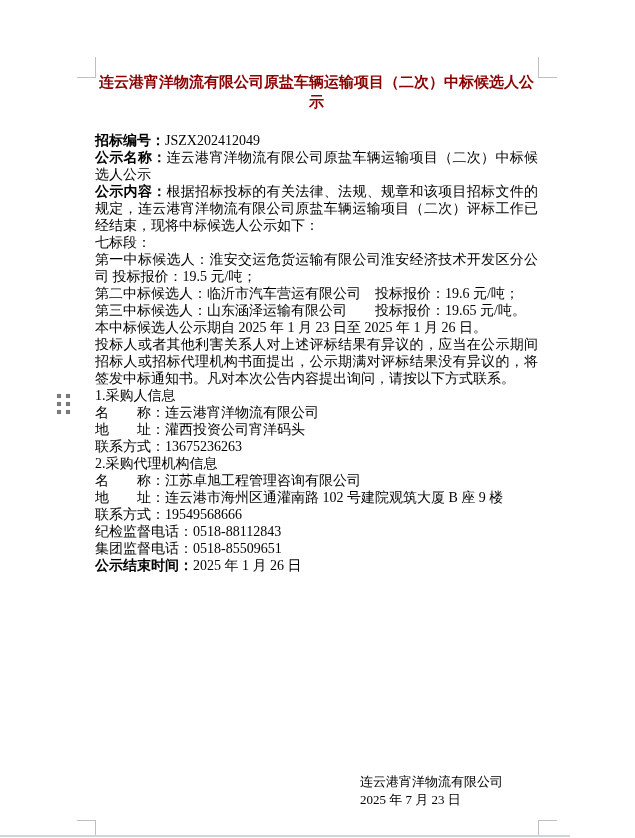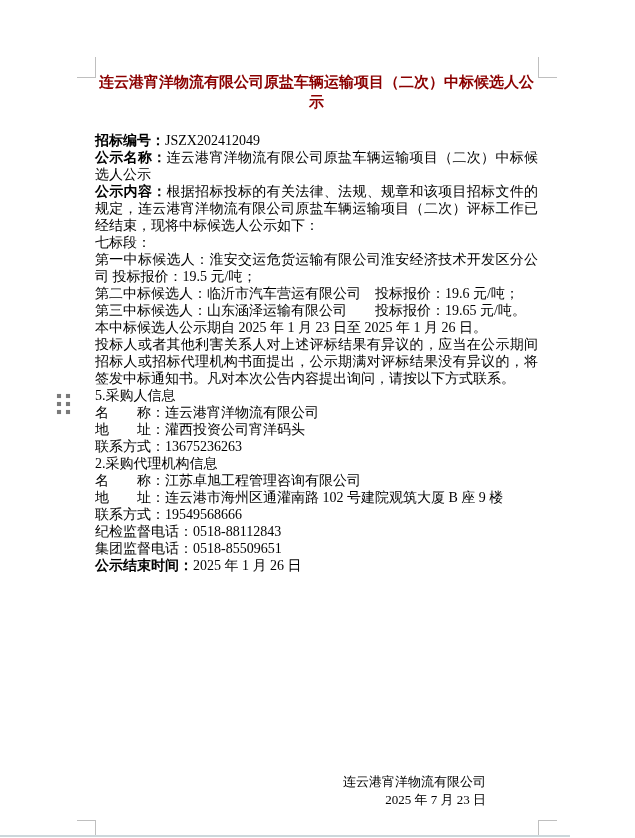--- a/index.html
+++ b/index.html
@@ -43,22 +43,22 @@
   p.line { margin:0; }
   p.first-meta { margin-top:20px; }
   b { font-weight:bold;margin-top:21px; }
   .indent { margin-left:28px; }
   .mt3  { margin-top:3px; }
   .mt8  { margin-top:8px; }
   .mt6  { margin-top:6px; }
   .mt5  { margin-top:5px; }
   .mt23 { margin-top:23px; }
   .signature {
-    position:absolute; top:703px; left:241px; width:150px;
-    text-align:right; font-size:13px; line-height:18px;
+    position:absolute; top:703px; left:265px; width:150px;
+    text-align:left; font-size:13px; line-height:18px;
   }
 </style>
 </head>
 <body>
 
 <div class="page">
 
   <div class="mark mark-tl"></div>
   <div class="mark mark-tr"></div>
   <div class="mark mark-bl"></div>
@@ -89,21 +89,21 @@
     <p class="line">七标段：</p>
 
     <p class="line">第一中标候选人：淮安交运危货运输有限公司淮安经济技术开发区分公司 投标报价：19.5 元/吨；</p>
     <p class="line">第二中标候选人：临沂市汽车营运有限公司　投标报价：19.6 元/吨；</p>
     <p class="line">第三中标候选人：山东涵泽运输有限公司　　投标报价：19.65 元/吨。</p>
 
     <p class="line">本中标候选人公示期自 2025 年 1 月 23 日至 2025 年 1 月 26 日。</p>
 
     <p class="line">投标人或者其他利害关系人对上述评标结果有异议的，应当在公示期间招标人或招标代理机构书面提出，公示期满对评标结果没有异议的，将签发中标通知书。凡对本次公告内容提出询问，请按以下方式联系。</p>
 
-    <p class="line indent mt3">5.采购人信息</p>
+    <p class="line indent mt3">1.采购人信息</p>
     <p class="line indent mt8">名　　称：连云港宵洋物流有限公司</p>
     <p class="line indent mt8">地　　址：灌西投资公司宵洋码头</p>
     <p class="line indent mt8">联系方式：13675236263</p>
 
     <p class="line indent mt8">2.采购代理机构信息</p>
     <p class="line indent mt8">名　　称：江苏卓旭工程管理咨询有限公司</p>
     <p class="line indent mt8">地　　址：连云港市海州区通灌南路 102 号建院观筑大厦 B 座 9 楼</p>
     <p class="line indent mt8">联系方式：19549568666</p>
     <p class="line indent mt6">纪检监督电话：0518-88112843</p>
     <p class="line indent mt5">集团监督电话：0518-85509651</p>

